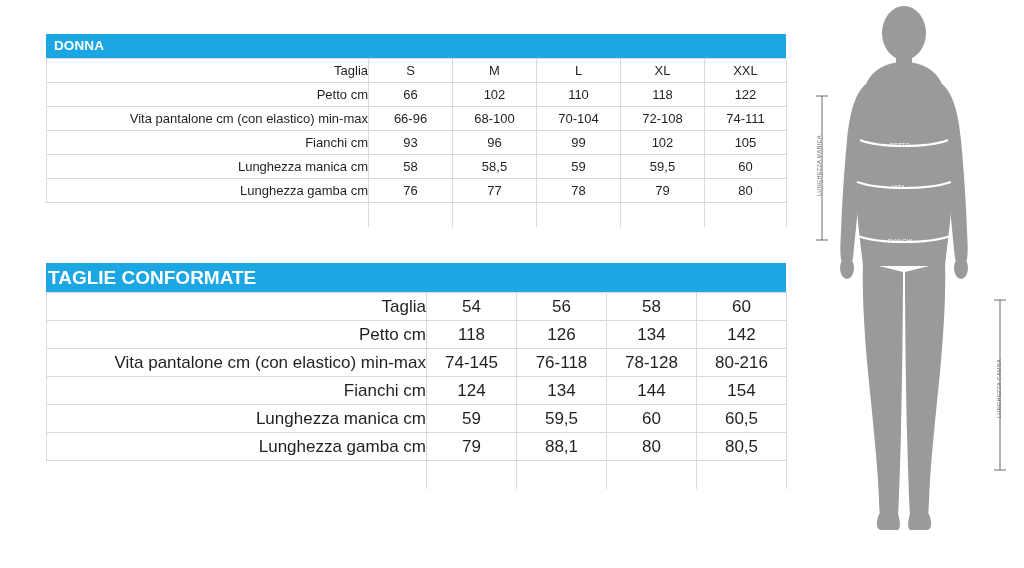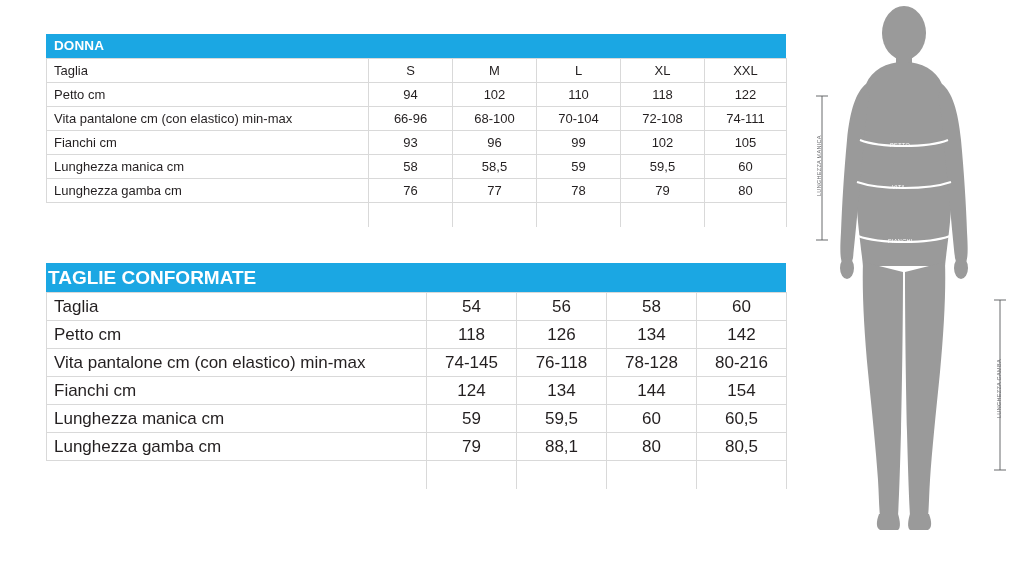--- a/index.html
+++ b/index.html
@@ -50,21 +50,21 @@
     table-layout: fixed;
   }
   table.sizes td {
     border: 1px solid #d9d9d9;
     padding: 0;
     height: 24px;
     vertical-align: middle;
     background: #ffffff;
   }
   table.sizes td.label {
-    text-align: left;
+    text-align: right;
     padding-left: 6px;
   }
   table.sizes td.val {
     text-align: center;
   }
 
   
   #table-donna table.sizes td { height: 24px; font-size: 13px; }
   #table-donna table.sizes td.label { padding-left: 7px; }
   #table-donna .spacer-row td { height: 14px; border-top: 1px solid #d9d9d9; border-bottom: none; }
@@ -124,21 +124,21 @@
         <tr>
           <td class="label">Taglia</td>
           <td class="val">S</td>
           <td class="val">M</td>
           <td class="val">L</td>
           <td class="val">XL</td>
           <td class="val">XXL</td>
         </tr>
         <tr>
           <td class="label">Petto cm</td>
-          <td class="val">94</td>
+          <td class="val">66</td>
           <td class="val">102</td>
           <td class="val">110</td>
           <td class="val">118</td>
           <td class="val">122</td>
         </tr>
         <tr>
           <td class="label">Vita pantalone cm (con elastico) min-max</td>
           <td class="val">66-96</td>
           <td class="val">68-100</td>
           <td class="val">70-104</td>

